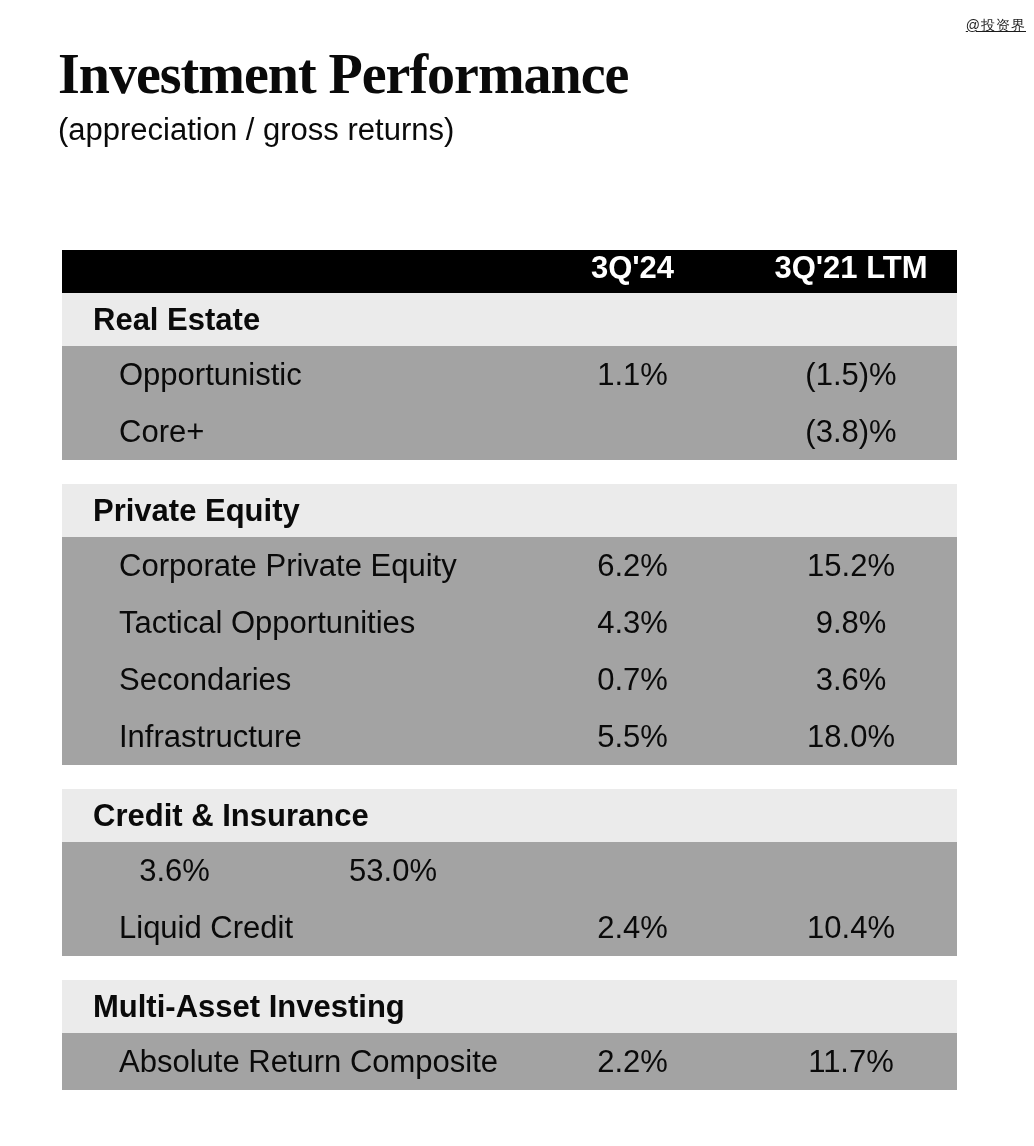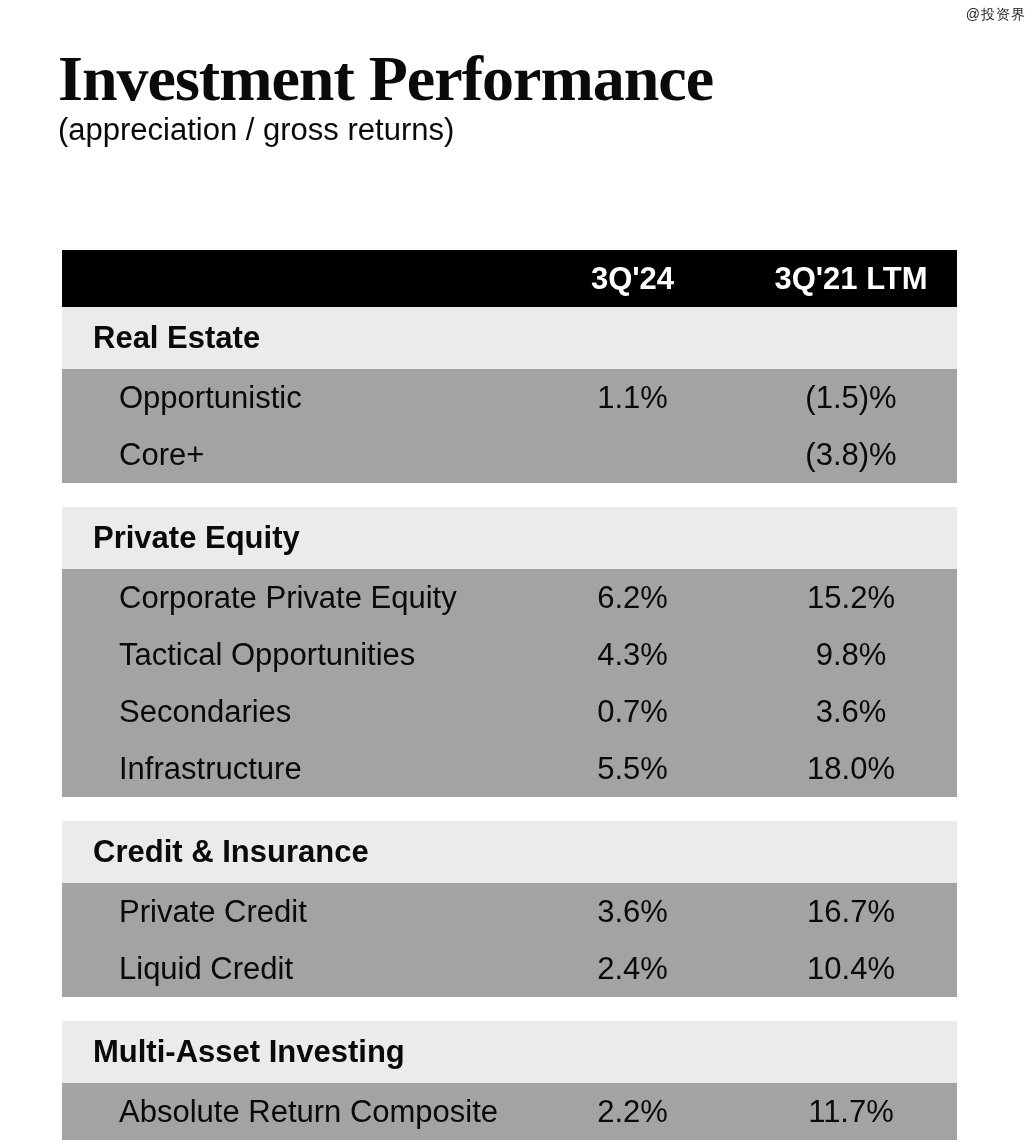--- a/index.html
+++ b/index.html
@@ -6,74 +6,74 @@
   html, body { width: 1034px; height: 1146px; }
   body {
     background: #ffffff;
     color: #0a0a0a;
     font-family: "Liberation Sans", sans-serif;
     position: relative;
     overflow: hidden;
   }
   .watermark {
     position: absolute;
-    top: 6px;
+    top: 17px;
     right: 8px;
     font-size: 14px;
     color: #1c1c1c;
     letter-spacing: 1px;
+    text-decoration: underline;
   }
   .title {
     position: absolute;
     left: 58px;
     top: 42px;
     font-family: "Liberation Serif", "DejaVu Serif", serif;
     font-weight: 700;
-    font-size: 64px;
+    font-size: 56px;
     letter-spacing: -1px;
     white-space: nowrap;
   }
   .subtitle {
     position: absolute;
     left: 58px;
     top: 112px;
     font-size: 31px;
     white-space: nowrap;
   }
   .perf-table {
     position: absolute;
     left: 62px;
     top: 250px;
     width: 895px;
   }
   .thead {
     display: flex;
-    align-items: center;
     background: #000000;
-    height: 57px;
+    height: 43px;
   }
   .thead .colcell {
     color: #ffffff;
     font-weight: 700;
   }
   .lblcell {
     flex: 1;
     font-size: 31px;
     white-space: nowrap;
   }
   .colcell {
     width: 225px;
     text-align: center;
     font-size: 31px;
     white-space: nowrap;
   }
   .colcell.last { width: 212px; }
   .sec-band {
     background: #ebebeb;
-    height: 62px;
+    height: 53px;
     display: flex;
     align-items: center;
   }
   .sec-name {
     padding-left: 31px;
     font-weight: 700;
     font-size: 31px;
     white-space: nowrap;
   }
   .row {
@@ -139,23 +139,22 @@
     <div class="colcell">5.5%</div>
     <div class="colcell last">18.0%</div>
   </div>
 
   <div class="gap"></div>
 
   <div class="sec-band">
     <div class="sec-name">Credit &amp; Insurance</div>
   </div>
   <div class="row">
-    <div class="lblcell">Private Credit</div>
     <div class="colcell">3.6%</div>
-    <div class="colcell last">16.7%</div>
+    <div class="colcell last">53.0%</div>
   </div>
   <div class="row">
     <div class="lblcell">Liquid Credit</div>
     <div class="colcell">2.4%</div>
     <div class="colcell last">10.4%</div>
   </div>
 
   <div class="gap"></div>
 
   <div class="sec-band">

